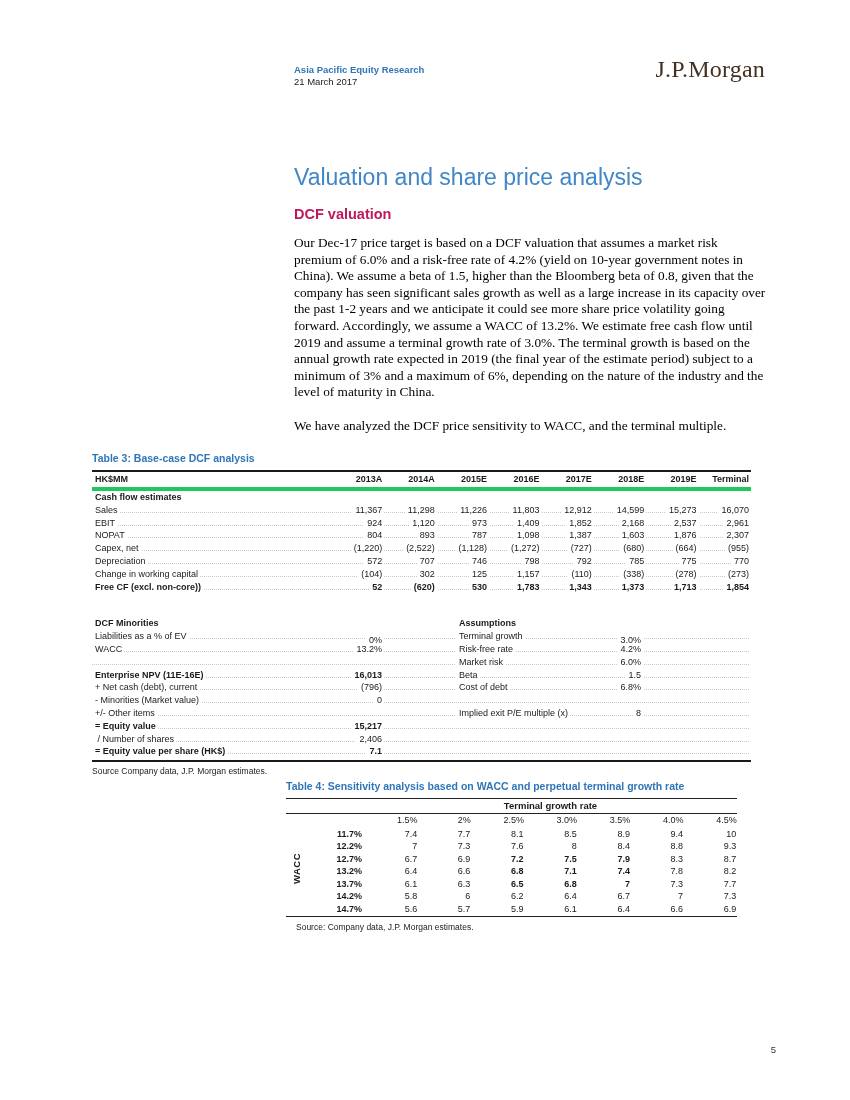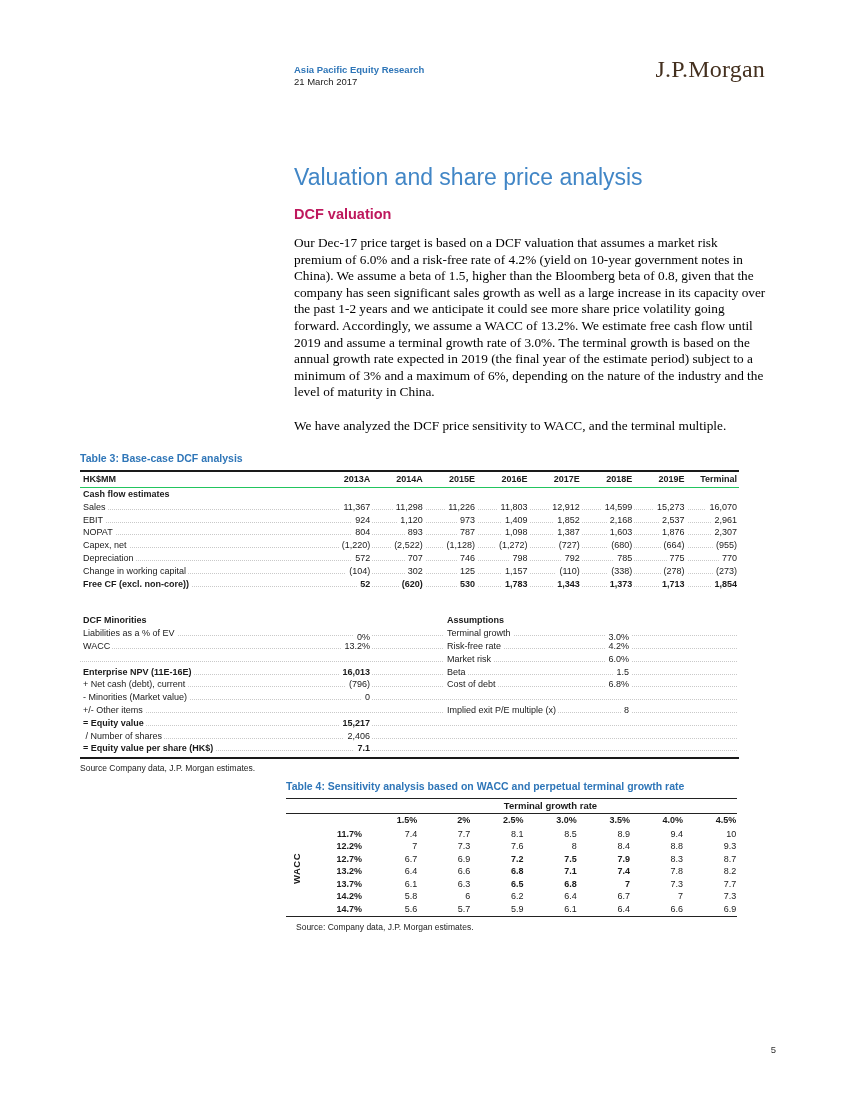--- a/index.html
+++ b/index.html
@@ -15,25 +15,25 @@
         font-size:24px;color:#44301f;letter-spacing:0.2px;}
 
   
   .main{position:absolute;left:294px;top:163px;width:472px;}
   .doc-title{font-size:23px;line-height:28px;font-weight:400;color:#4186c6;margin:0 0 15px 0;}
   .section-heading{font-size:14.5px;font-weight:bold;color:#be185d;margin:0 0 13px 0;}
   .para{font-family:"Liberation Serif",serif;font-size:13.3px;line-height:16.6px;color:#000;
         margin:0 0 17px 0;}
 
   
-  .t3-wrap{position:absolute;left:80px;top:452px;width:659px;}
+  .t3-wrap{position:absolute;left:92px;top:452px;width:659px;}
   .tbl-title{color:#2f76b8;font-weight:bold;font-size:10.5px;margin:0 0 6px 0;}
   .t3{border-top:2px solid #1a1a1a;border-bottom:2px solid #1a1a1a;padding-bottom:2px;}
   .t3-row{display:flex;height:12.8px;line-height:12.8px;font-size:9px;position:relative;}
-  .t3-head{height:15px;line-height:15px;border-bottom:1px solid #22c55e;justify-content:flex-end;}
+  .t3-head{height:15px;line-height:15px;border-bottom:4px solid #22c55e;justify-content:flex-end;}
   .b{font-weight:bold;}
   .t3-label{flex:1;text-align:left;}
   .t3-val{width:52.4px;text-align:right;}
   .leader::before{content:"";position:absolute;left:0;right:2px;top:8px;
                   border-top:1px dotted #c9c9c9;}
   .t3-row span{position:relative;background:#fff;display:inline-block;padding:0 2px 0 3px;}
   .t3-gap{height:24px;}
   .pl{width:238px;white-space:pre;}
   .pv{width:54px;text-align:right;}
   .sp{width:72px;}
@@ -44,21 +44,21 @@
   .tbl-source{font-size:8.5px;color:#222;margin-top:4px;}
 
   
   .t4-wrap{position:absolute;left:286px;top:780px;width:451px;}
   .t4{border-top:1.5px solid #222;border-bottom:1.5px solid #222;position:relative;}
   .t4-grouprow{display:flex;height:14px;line-height:14px;font-size:9.5px;
                border-bottom:1px solid #222;}
   .t4-corner{width:78px;}
   .t4-group{flex:1;text-align:center;font-weight:bold;}
   .t4-row{display:flex;height:12.6px;line-height:12.6px;font-size:9px;}
-  .t4-headrow{height:13.5px;line-height:13.5px;font-weight:bold;}
+  .t4-headrow{height:13.5px;line-height:13.5px;font-weight:normal;justify-content:center;}
   .t4-wacc{width:78px;text-align:right;font-weight:bold;padding-right:2px;box-sizing:border-box;}
   .t4-cell{width:53.2px;text-align:right;}
   .t4-rot{position:absolute;left:-8px;top:64px;width:36px;text-align:center;
           transform:rotate(-90deg);font-weight:bold;font-size:9.5px;letter-spacing:0.5px;}
   .t4-wrap .tbl-source{padding-left:10px;margin-top:5px;}
 
   
   .page-number{position:absolute;right:74px;bottom:45px;font-size:9.5px;color:#333;}
 </style>
 </head>

